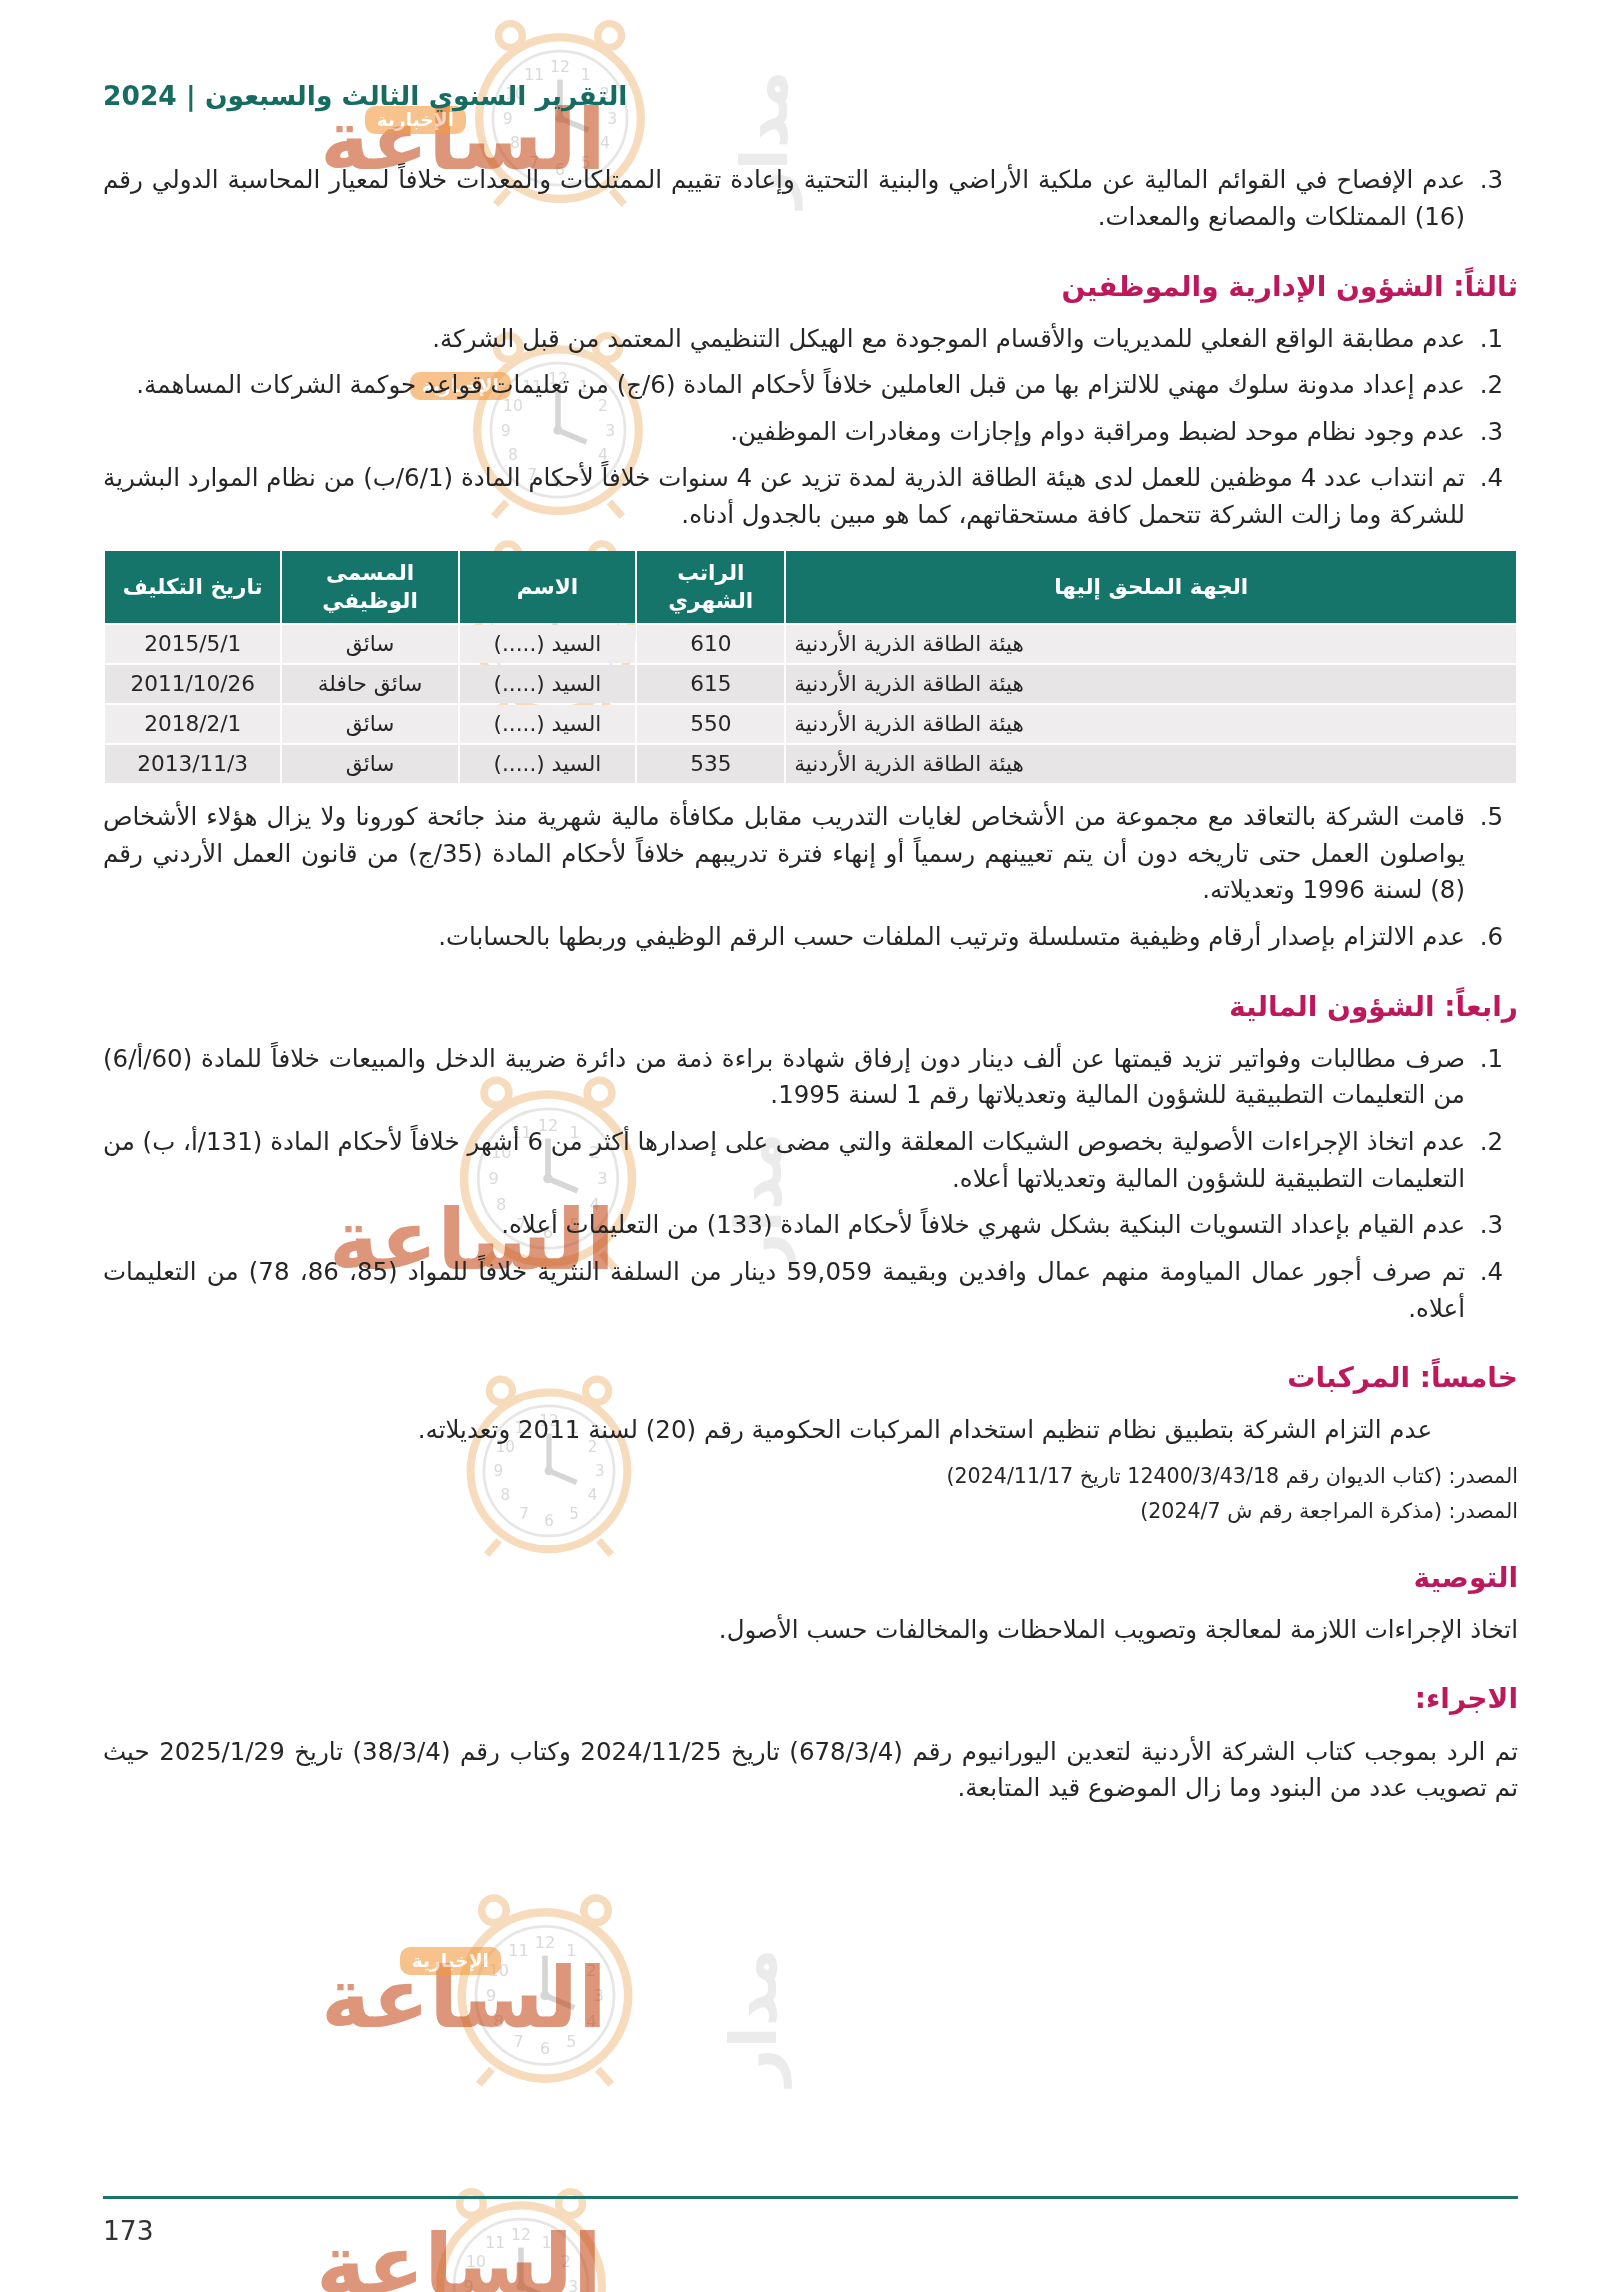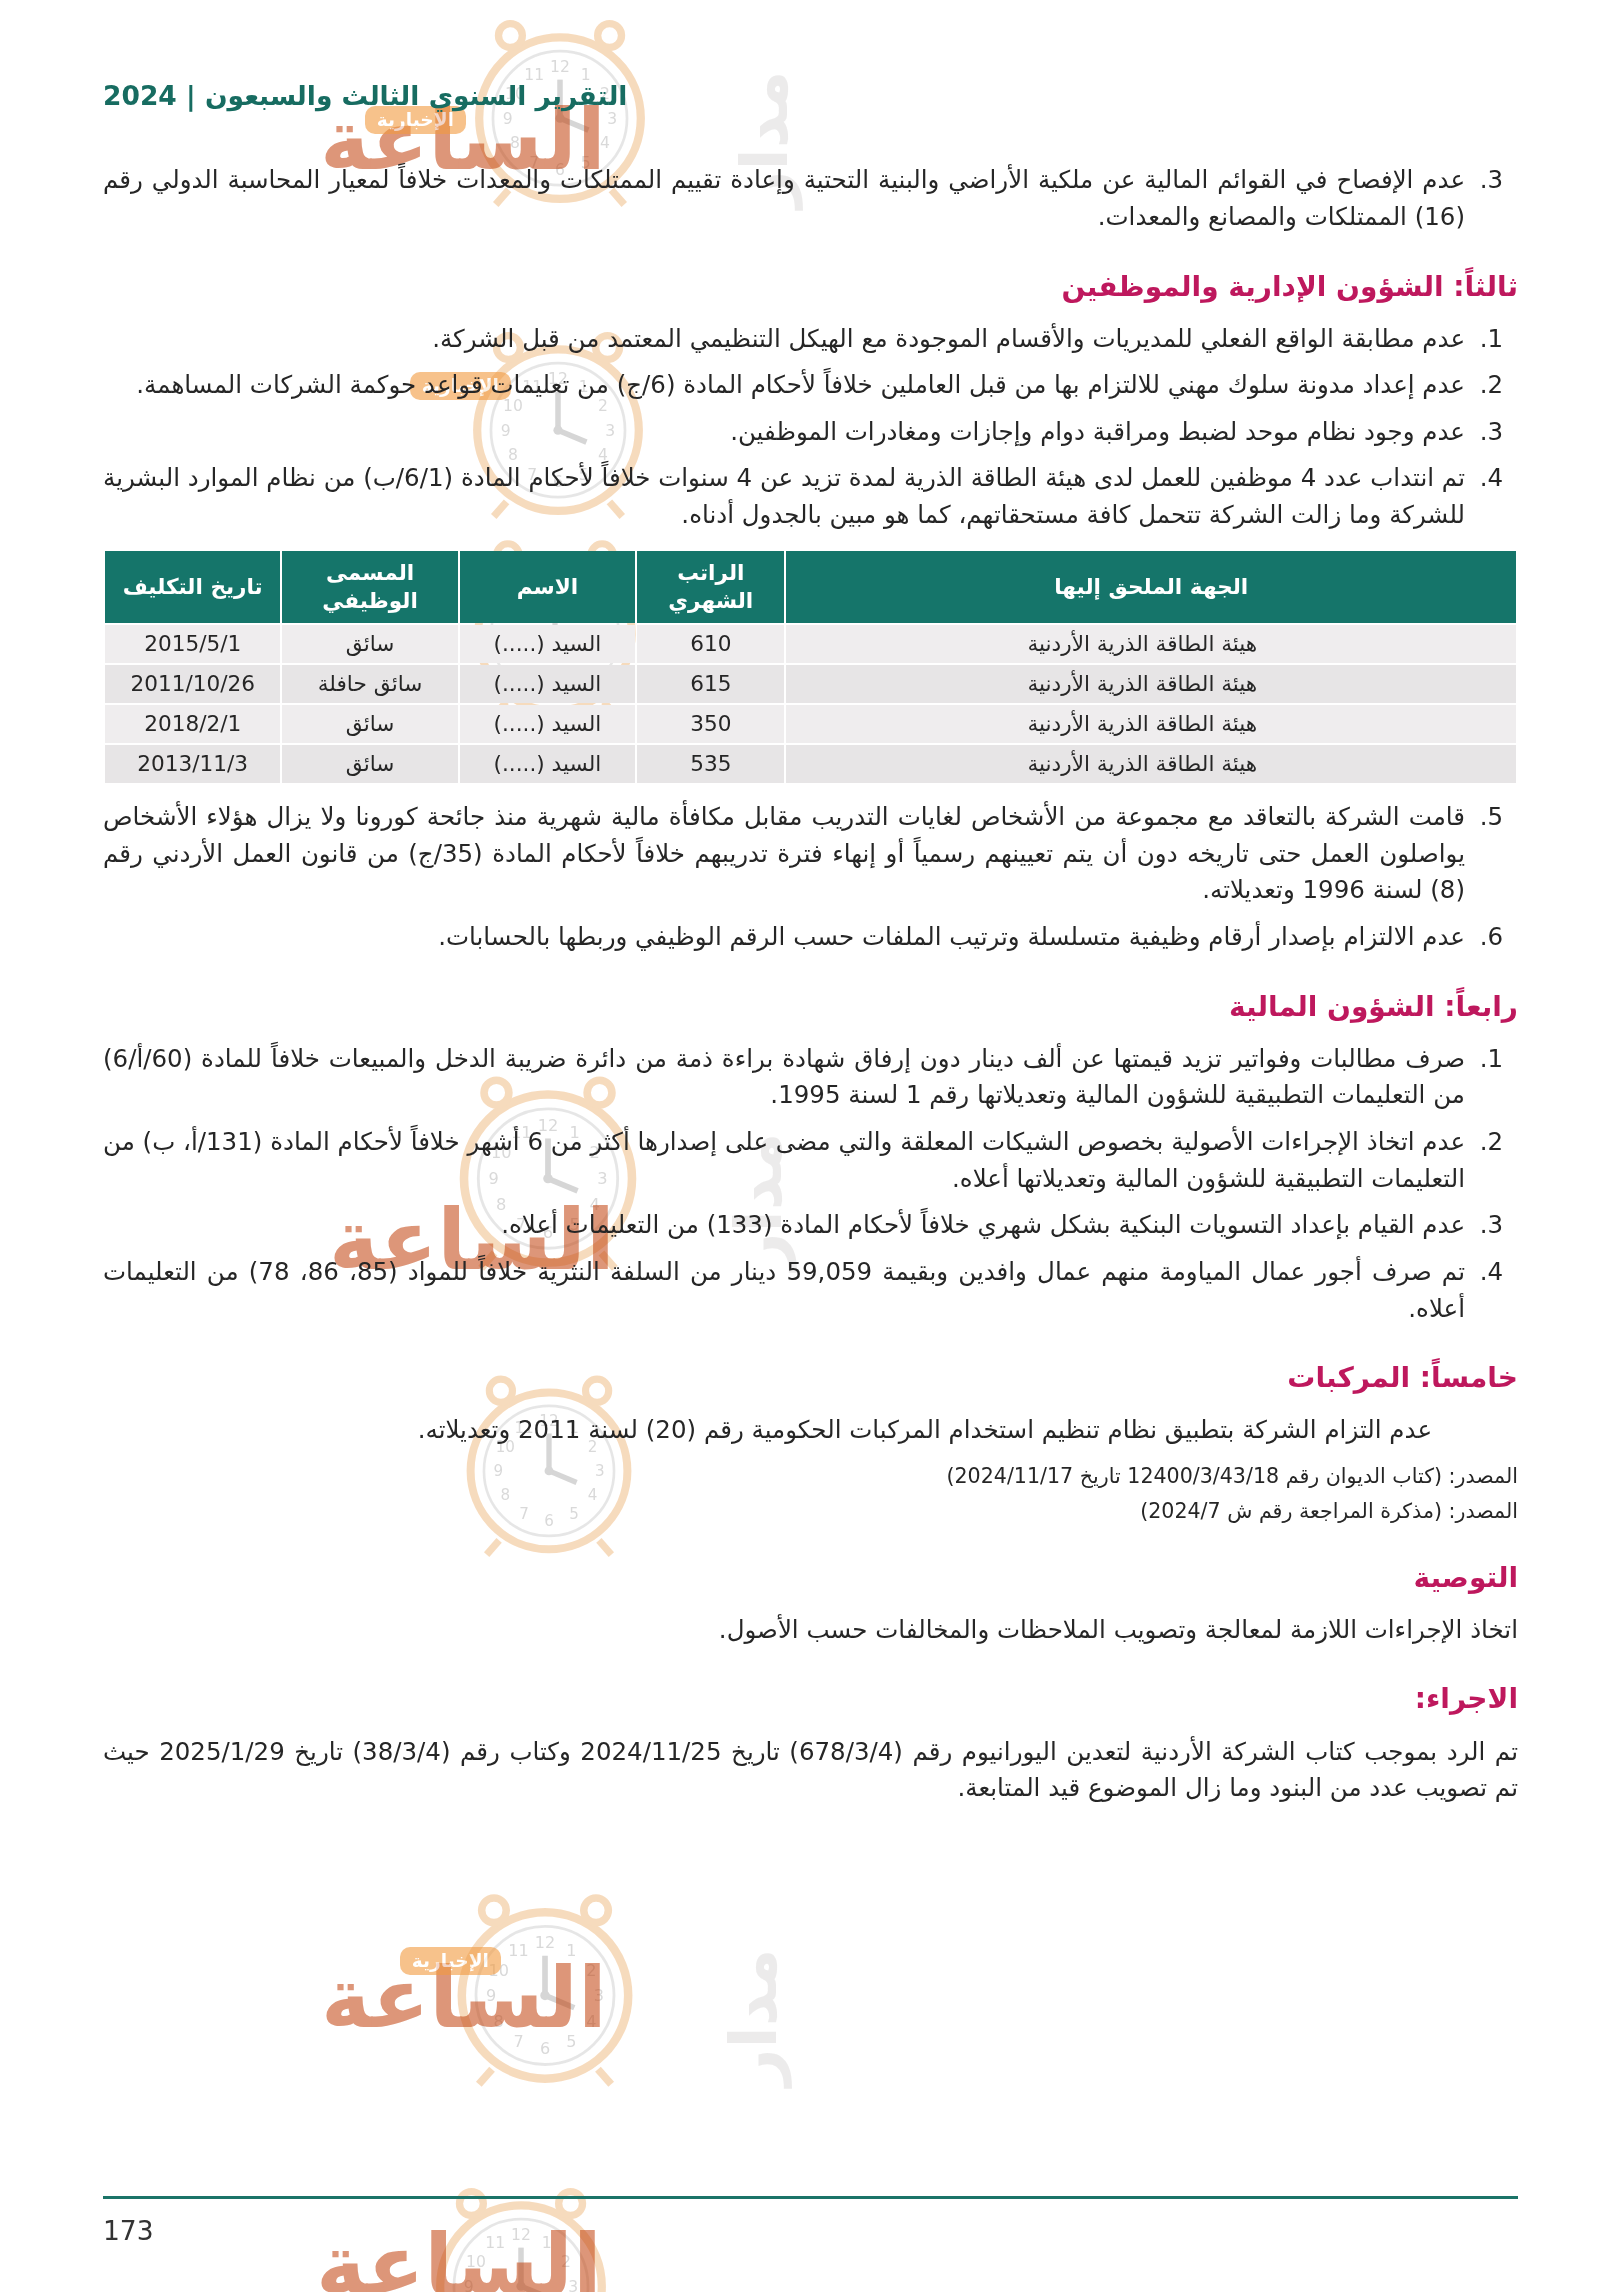--- a/index.html
+++ b/index.html
@@ -72,21 +72,21 @@
     direction:rtl;margin:15.7px 0 13.7px 0;font-size:21.6px;
   }
   .obs-table th{
     background:#15756a;color:#ffffff;font-weight:bold;
     padding:7.8px 5.9px;text-align:center;line-height:1.3;
   }
   .obs-table td{
     background:#efedee;padding:3.9px 7.8px;text-align:center;line-height:1.4;
   }
   .obs-table tr:nth-child(even) td{background:#e7e5e6;}
-  .obs-table td:first-child{text-align:center;padding-right:25.5px;}
+  .obs-table td:first-child{text-align:left;padding-right:25.5px;}
   
   .footer-line{
     position:absolute;left:103px;right:103px;bottom:94px;height:2.9px;
     background:#1b7468;z-index:2;
   }
   .page-num{
     position:absolute;left:103px;bottom:47px;z-index:2;
     font-size:26.5px;color:#333333;direction:ltr;
   }
 </style>
@@ -220,21 +220,21 @@
         </tr>
         <tr>
           <td>هيئة الطاقة الذرية الأردنية</td>
           <td>615</td>
           <td>السيد (.....)</td>
           <td>سائق حافلة</td>
           <td>2011/10/26</td>
         </tr>
         <tr>
           <td>هيئة الطاقة الذرية الأردنية</td>
-          <td>350</td>
+          <td>550</td>
           <td>السيد (.....)</td>
           <td>سائق</td>
           <td>2018/2/1</td>
         </tr>
         <tr>
           <td>هيئة الطاقة الذرية الأردنية</td>
           <td>535</td>
           <td>السيد (.....)</td>
           <td>سائق</td>
           <td>2013/11/3</td>

